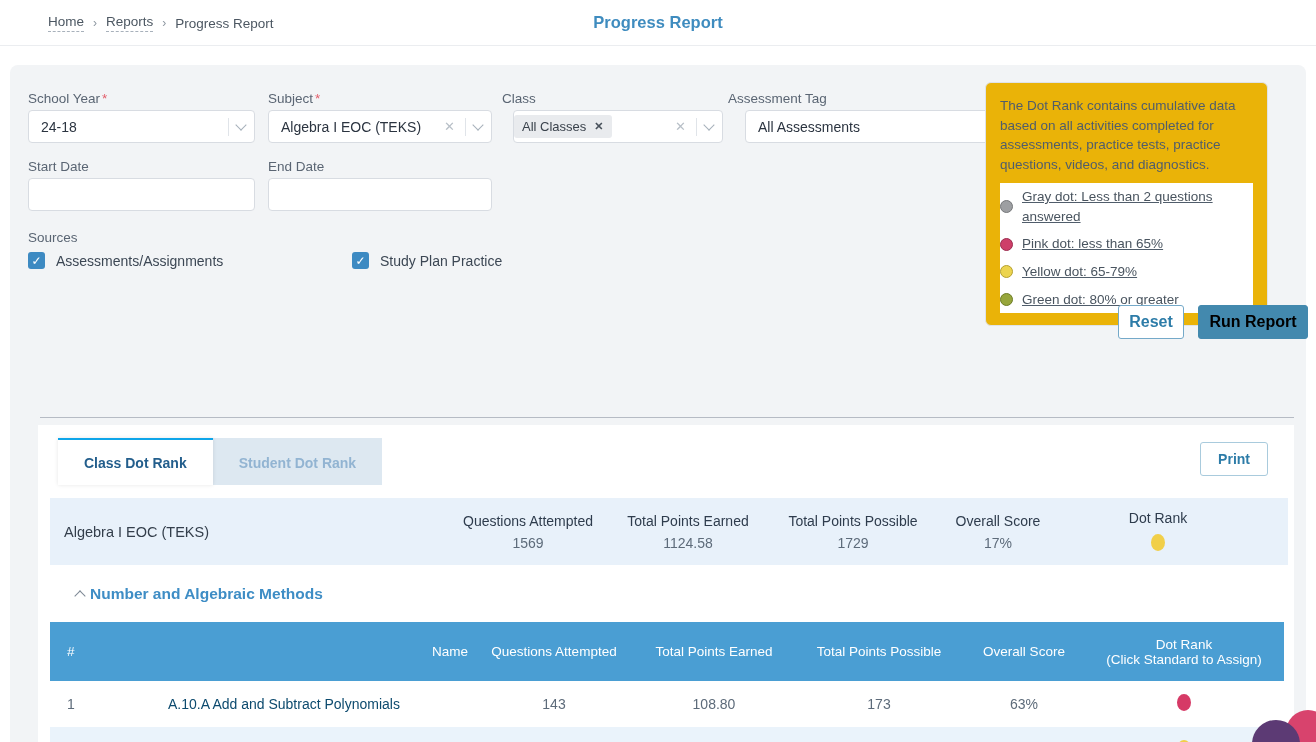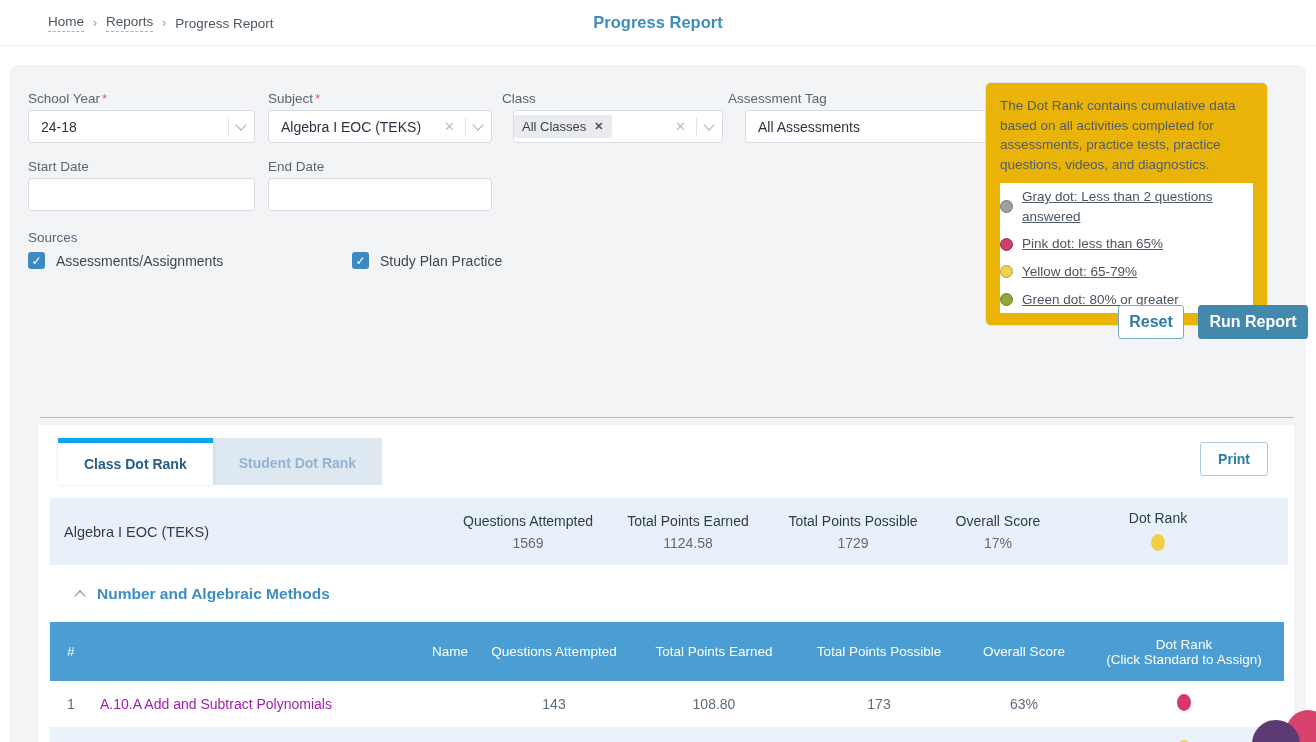--- a/index.html
+++ b/index.html
@@ -49,60 +49,60 @@
   .legend-item { display:flex; align-items:center; gap:9px; padding:4px 0;
     font-size:13.5px; color:#49545f; }
   .ldot { width:13px; height:13px; border-radius:50%; border:1.5px solid #777; flex:0 0 auto; }
 
   
   .btn { font-family:inherit; font-size:16px; font-weight:bold; border-radius:3px;
     cursor:pointer; }
   .btn-reset { position:absolute; left:1108px; top:240px; width:66px; height:34px;
     background:#fff; border:1px solid #74a9c9; color:#2d7ca8; }
   .btn-run { position:absolute; left:1188px; top:240px; width:110px; height:34px;
-    background:#4389ae; border:1px solid #4389ae; color:#ffffff; }
+    background:#4389ae; border:1px solid #4389ae; color:#000000; }
   .divider { position:absolute; left:30px; right:12px; top:352px; height:1px; background:#b6bbc4; }
 
   
   .card { position:absolute; top:360px; left:28px; right:12px; bottom:0; background:#fff; }
   .tabs { position:absolute; top:13px; left:20px; display:flex; }
   .tab { height:47px; display:flex; align-items:center; padding:0 26px;
     font-size:14px; font-weight:bold; cursor:pointer; border-top:3px solid transparent; }
-  .tab.active { background:#fff; border-top:5px solid #0ea5e9; color:#235e8c;
+  .tab.active { background:#fff; border-top:2px solid #0ea5e9; color:#235e8c;
     box-shadow:0 0 4px rgba(0,0,0,0.10); position:relative; z-index:2; }
   .tab.inactive { background:#dde8f1; color:#92b4d2; }
   .print-btn { position:absolute; top:17px; right:26px; padding:8px 17px; background:#fff;
     border:1px solid #a9cbdd; border-radius:3px; color:#2d7ca8; font-weight:bold;
     font-size:14px; cursor:pointer; font-family:inherit; }
 
   
   .summary { position:absolute; top:73px; left:12px; right:6px; height:67px;
     background:#e8f1fa; display:flex; align-items:center; padding-right:30px; }
   .s-name { flex:1; padding-left:14px; font-size:14.5px; color:#333e4b; }
   .s-col { text-align:center; font-size:14px; }
   .s-label { color:#2e3c4d; margin-bottom:6px; }
   .s-val { color:#5d6b7a; }
   .w-qa { width:160px; } .w-tpe { width:160px; } .w-tpp { width:170px; }
   .w-os { width:120px; } .w-dr { width:200px; }
 
   
   .section-head { position:absolute; top:160px; left:38px; display:flex;
-    align-items:center; gap:13px; cursor:pointer; }
+    align-items:center; gap:6px; cursor:pointer; }
   .section-title { color:#3e8dc5; font-weight:bold; font-size:15.5px; }
 
   
   .tablewrap { position:absolute; top:197px; left:12px; right:10px; }
   table.grid { width:100%; border-collapse:collapse; table-layout:fixed; }
   .grid thead th { background:#4a9ed3; color:#fff; font-weight:normal; font-size:13.5px;
     height:59px; padding:0 6px; }
   .grid th.w-num { width:44px; text-align:left; padding-left:17px; }
   .grid th.w-name { text-align:right; }
   .grid td { height:46px; font-size:14px; padding:0 6px; }
   .c-num { color:#5d6b7a; padding-left:17px !important; }
-  .c-name { color:#a21caf; cursor:pointer; }
+  .c-name { color:#0c4a6e; cursor:pointer;text-align:center; }
   .c-val { text-align:center; color:#5d6b7a; }
   .c-dot { text-align:center; }
   tr.alt td { background:#eaf3fb; }
   .dot { display:inline-block; width:14px; height:17px; border-radius:50%; }
   .s-dot { display:inline-block; width:14px; height:17px; border-radius:50%; margin-top:2px; }
 
   
   .fab { position:absolute; right:0; bottom:0; width:90px; height:70px; z-index:50; }
   .fab-pink { position:absolute; width:44px; height:44px; border-radius:50%;
     background:#d8436d; right:-14px; bottom:-12px; }

